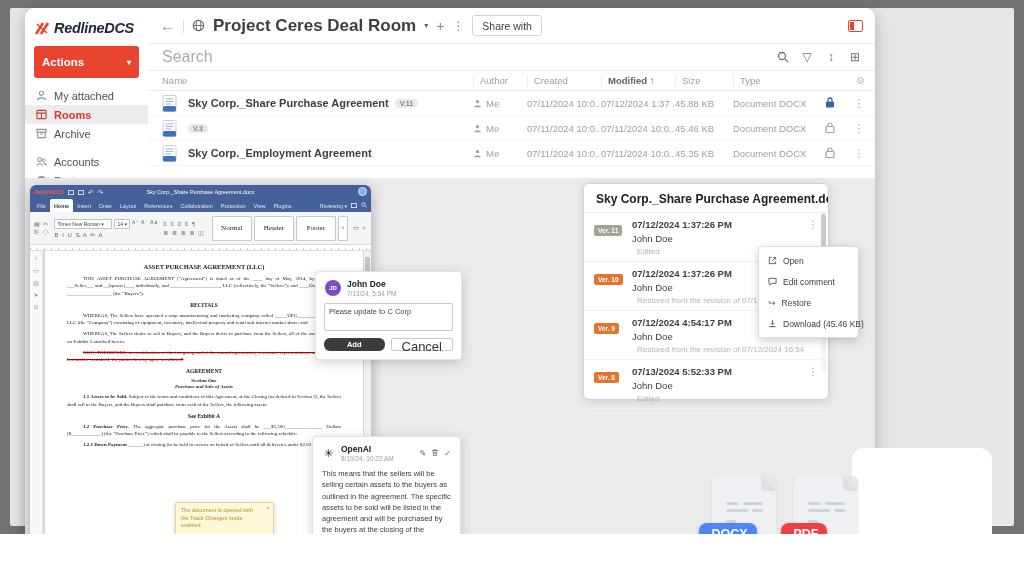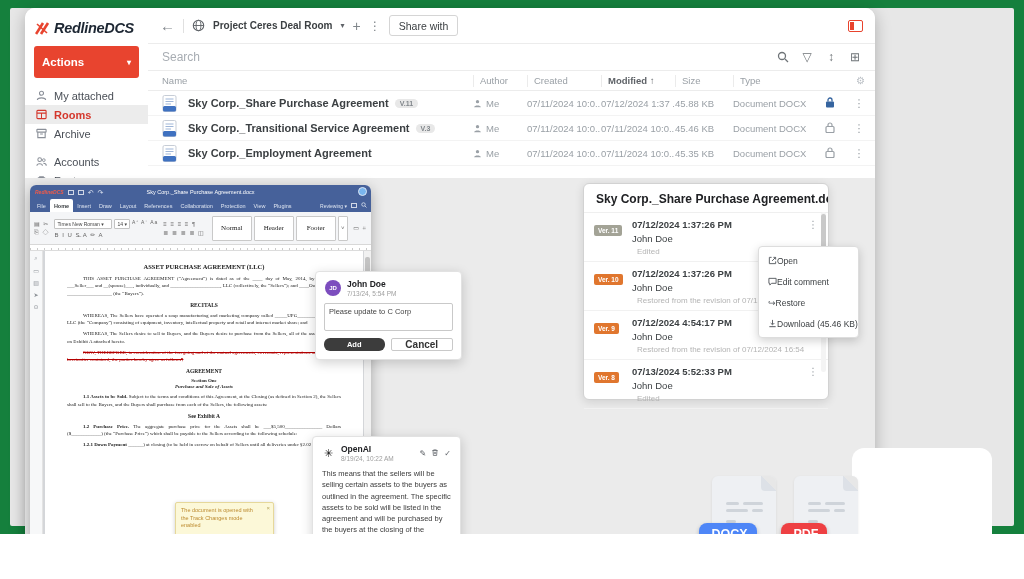--- a/index.html
+++ b/index.html
@@ -1,17 +1,17 @@
 <!DOCTYPE html>
 <html><head>
 <meta charset="utf-8">
 <style>
   *{box-sizing:border-box;margin:0;padding:0}
   html,body{width:1024px;height:579px;font-family:"Liberation Sans",sans-serif}
-  #stage{position:relative;width:1024px;height:534px;background:#15803d;overflow:hidden}
+  #stage{position:relative;width:1024px;height:534px;background:#737373;overflow:hidden}
   .backdrop{position:absolute;left:10px;top:8px;right:10px;bottom:8px;background:#e7e7e7;border-radius:2px}
 
   
   .app{position:absolute;left:25px;top:8px;width:850px;height:555px;background:#fff;border-radius:10px;
        box-shadow:0 4px 16px rgba(0,0,0,.25);overflow:hidden}
   .canvas{position:absolute;left:0;top:170px;right:0;bottom:0;background:#ebebeb}
 
   
   .sidebar{position:absolute;left:0;top:0;width:123px;height:170px;background:#fff}
   .logo-row{display:flex;align-items:center;gap:4px;padding:12px 0 0 10px}
@@ -21,31 +21,31 @@
   .nav-item{display:flex;align-items:center;height:19px;padding-left:11px;font-size:11px;color:#4a4f57;gap:7px;cursor:pointer}
   .nav-item svg{flex:0 0 auto}
   .nav-item.active{background:#ececec;color:#d4372c;font-weight:bold}
   .nav-gap{height:9px}
 
   
   .main{position:absolute;left:123px;top:0;right:0;height:170px;background:#fff}
   .hdr{display:flex;align-items:center;height:36px;border-bottom:1px solid #ececec;padding:0 12px;gap:8px;position:relative}
   .hdr .back{font-size:15px;color:#80868b;cursor:pointer}
   .vdiv{width:1px;height:14px;background:#e0e0e0}
-  .room-title{font-size:10px;font-weight:bold;color:#3c4043}
+  .room-title{font-size:17px;font-weight:bold;color:#3c4043}
   .caret{font-size:8px;color:#5f6368}
   .hico{font-size:14px;color:#80868b;cursor:pointer;line-height:1}
   .share-btn{height:21px;border:1px solid #d5d5d5;border-radius:3px;background:#fff;font-size:10.5px;color:#3c4043;
        padding:0 9px;display:flex;align-items:center;cursor:pointer}
   .panel-toggle{position:absolute;right:12px;width:15px;height:12px;border:1.5px solid #e8432d;border-radius:2px;cursor:pointer}
   .panel-toggle::after{content:"";position:absolute;left:1px;top:1px;bottom:1px;width:4px;background:#e8432d}
 
   
   .search-row{display:flex;align-items:center;height:27px;border-bottom:1px solid #ececec;padding:0 8px 0 14px}
-  .search-input{flex:1;border:none;outline:none;font-size:12px;color:#444;background:transparent}
+  .search-input{flex:1;border:none;outline:none;font-size:16px;color:#444;background:transparent}
   .search-input::placeholder{color:#a8adb3}
   .sico{width:24px;height:20px;display:flex;align-items:center;justify-content:center;color:#6f7478;font-size:12px;cursor:pointer}
 
   
   .lgrid{display:grid;grid-template-columns:26px 1fr 54px 74px 74px 58px 92px 22px 24px;align-items:center;
        padding-left:14px;padding-right:4px}
   .colhdr{height:20px;border-bottom:1px solid #ececec;font-size:9.5px;color:#9aa0a6}
   .colhdr .c{border-left:1px solid #ebebeb;padding-left:6px;height:12px;line-height:12px}
   .colhdr .c.first{border-left:none;padding-left:0;grid-column:1/3}
   .colhdr .mod{color:#5f6368;font-weight:bold}
@@ -71,21 +71,21 @@
   .vdate{font-size:9.5px;font-weight:bold;color:#3c4043;white-space:nowrap}
   .vauthor{font-size:9.5px;color:#3c4043;margin-top:3px}
   .vnote{font-size:8px;color:#b4b4b4;margin-top:3px;white-space:nowrap;overflow:hidden;padding-left:5px}
   .vkebab{flex:0 0 14px;color:#9aa0a6;font-size:10px;text-align:center;cursor:pointer}
   .vscrollbar{position:absolute;right:2px;top:28px;width:5px;height:160px;background:#f4f4f4;border-radius:3px}
   .vscrollbar .thumb{position:absolute;top:2px;left:0;width:5px;height:95px;background:#c9c9c9;border-radius:3px}
 
   
   .cmenu{position:absolute;left:758px;top:246px;width:101px;background:#fff;border:1px solid #ddd;border-radius:4px;
        box-shadow:0 3px 10px rgba(0,0,0,.18);padding:3px 0;z-index:8}
-  .citem{display:flex;align-items:center;height:21px;padding:0 9px;font-size:8.5px;color:#3c4043;cursor:pointer;white-space:nowrap}
+  .citem{display:flex;align-items:center;gap:6px;height:21px;padding:0 9px;font-size:8.5px;color:#3c4043;cursor:pointer;white-space:nowrap}
   .citem svg{flex:0 0 auto}
 
   
   .editor{position:absolute;left:30px;top:185px;width:341px;height:372px;background:#fff;border-radius:6px;
        box-shadow:0 4px 14px rgba(0,0,0,.3);z-index:6;overflow:hidden}
   .etitle{height:14px;background:#46619a;display:flex;align-items:center;padding:0 5px;gap:4px;position:relative}
   .ebrand{font-size:5px;font-weight:bold;font-style:italic;color:#ef5b4a}
   .ewin-ic{width:6px;height:5px;border:1px solid rgba(255,255,255,.75)}
   .eundo{color:#dfe6f2;font-size:7px;line-height:1}
   .edoc-title{position:absolute;left:0;right:0;text-align:center;color:#fff;font-size:5.5px;pointer-events:none}
@@ -135,21 +135,21 @@
   .popup{position:absolute;background:#fff;border:1px solid #e2e2e2;border-radius:4px;box-shadow:0 3px 12px rgba(0,0,0,.18);z-index:9}
   .jd{left:315px;top:271px;width:147px}
   .phead{display:flex;align-items:center;gap:6px;padding:7px 9px 5px 9px}
   .avatar-jd{width:16px;height:16px;border-radius:50%;background:#7c4dbe;color:#fff;font-size:6px;font-weight:bold;
        display:flex;align-items:center;justify-content:center}
   .pname{font-size:8.5px;font-weight:bold;color:#202124}
   .pdate{font-size:6.5px;color:#9e9e9e;margin-top:1px}
   .cinput{margin:1px 8px 0 8px;border:1px solid #c9c9c9;border-radius:2px;height:28px;padding:3px 4px;font-size:7.5px;color:#444;cursor:text}
   .pbtns{display:flex;gap:6px;padding:7px 8px 8px 8px}
   .btn-add{flex:1;height:13px;background:#3c3c3c;color:#fff;border:none;font-size:7.5px;font-weight:bold;border-radius:6px;cursor:pointer;font-family:inherit}
-  .btn-cancel{flex:1;height:13px;background:#fff;color:#333;border:1px solid #c9c9c9;font-size:10px;font-weight:bold;border-radius:2px;cursor:pointer;font-family:inherit}
+  .btn-cancel{flex:1;height:13px;background:#fff;color:#333;border:1px solid #c9c9c9;font-size:13px;font-weight:normal;border-radius:2px;cursor:pointer;font-family:inherit}
   .ai{left:312px;top:436px;width:149px}
   .ai-logo{width:13px;height:13px;border-radius:50%;display:flex;align-items:center;justify-content:center;font-size:11px;color:#141414}
   .ai-actions{margin-left:auto;display:flex;gap:5px;align-items:center;color:#5f6368;font-size:8px}
   .ptext{padding:1px 9px 0 9px;font-size:7.5px;color:#3c3c3c;line-height:1.5}
   .preply{padding:6px 9px 8px 9px;font-size:10px;color:#555;cursor:pointer}
 
   
   .white-card{position:absolute;left:852px;top:448px;width:140px;height:100px;background:#fff;border-radius:12px;z-index:2}
   .bigfile{position:absolute;width:64px;height:80px;background:#eef0f3;border-radius:6px;box-shadow:0 1px 3px rgba(0,0,0,.08);z-index:3}
   .bigfile .fold{position:absolute;top:0;right:0;width:15px;height:15px;border-radius:0 6px 0 4px;
@@ -287,21 +287,20 @@
         <span class="kebab">⋮</span>
       </div>
 
       <div class="lgrid frow">
         <svg width="15" height="17" viewBox="0 0 15 17">
             <rect x="1" y="0.5" width="13" height="16" rx="1.5" fill="#fff" stroke="#c7cdd6"></rect>
             <path d="M3.5 4 H11.5 M3.5 6.5 H11.5 M3.5 9 H9" stroke="#9fb6d8" stroke-width="1"></path>
             <rect x="1" y="11" width="13" height="5.5" rx="1.5" fill="#3f71c0"></rect>
           </svg>
         <span class="fname">
-            <span>Sky Corp._Transitional Service Agreement</span>
             <span class="vbadge">V.3</span>
           </span>
         <span class="meta author">
             <svg width="9" height="9" viewBox="0 0 12 12">
               <circle cx="6" cy="3.5" r="2.2" fill="#9aa0a6"></circle>
               <path d="M1.5 11 C1.5 7.8 10.5 7.8 10.5 11 Z" fill="#9aa0a6"></path>
             </svg>
             <span>Me</span>
           </span>
         <span class="meta">07/11/2024 10:0...</span>

